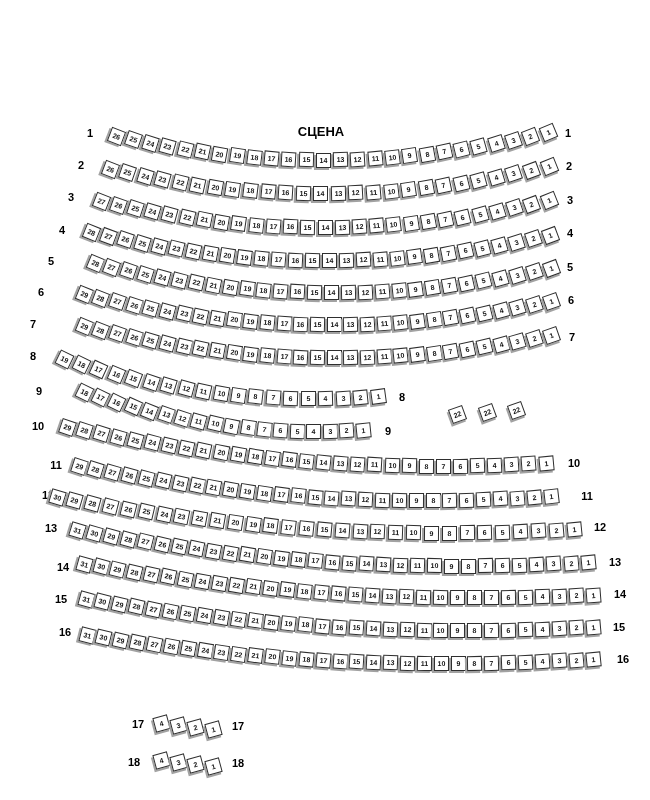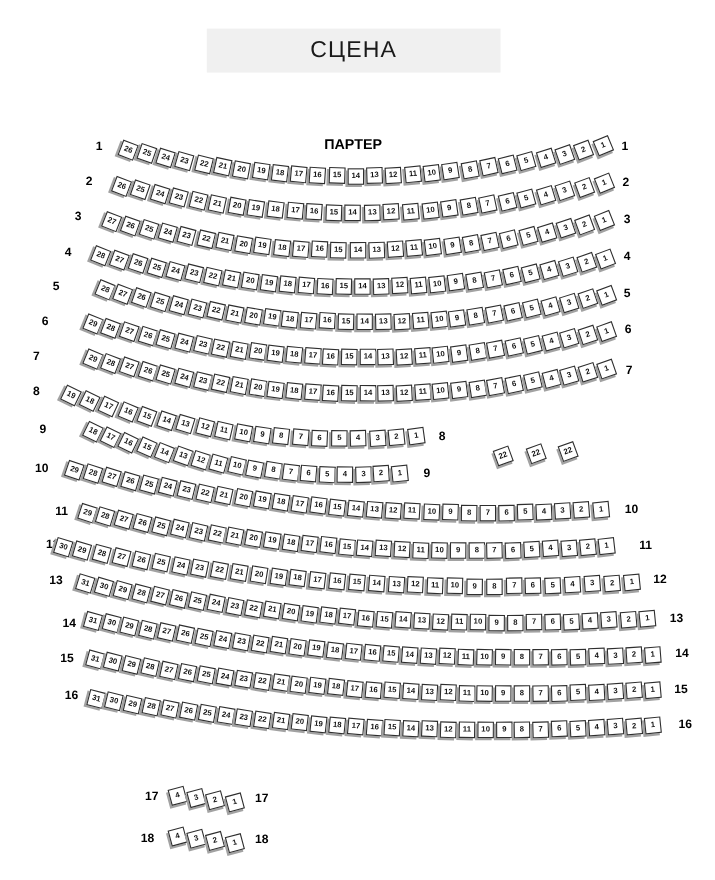--- a/index.html
+++ b/index.html
@@ -61,24 +61,21 @@
     font-weight: bold;
     color: #111;
     line-height: 1;
     pointer-events: none;
   }
 </style>
 </head>
 <body>
 
 <div class="page">
-  <div class="stage">
-    <span>СЦЕНА</span>
-  </div>
-  <div class="section-title">ПАРТЕР</div>
+  <div class="section-title">СЦЕНА</div>
   <div id="seat-map">
       <div class="row-label" style="left: 90px; top: 133px;">1</div>
       <div class="row-label" style="left: 568px; top: 133px;">1</div>
       <div class="seat" style="left: 108.5px; top: 128.5px; transform: rotate(20.9deg);">
         <span>26</span>
       </div>
       <div class="seat" style="left: 125.8px; top: 132.3px; transform: rotate(19.2deg);">
         <span>25</span>
       </div>
       <div class="seat" style="left: 143.1px; top: 135.8px; transform: rotate(17.5deg);">

